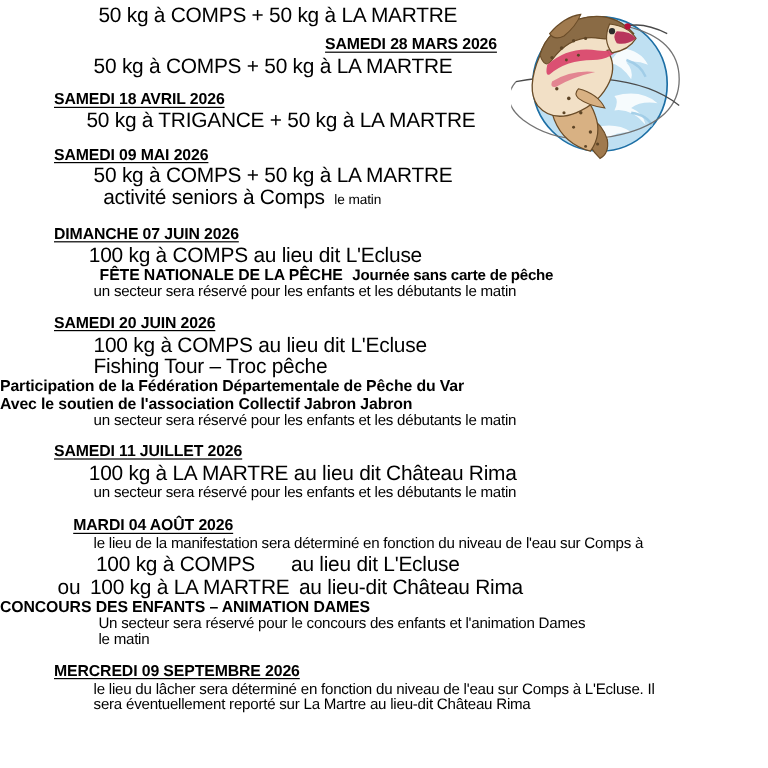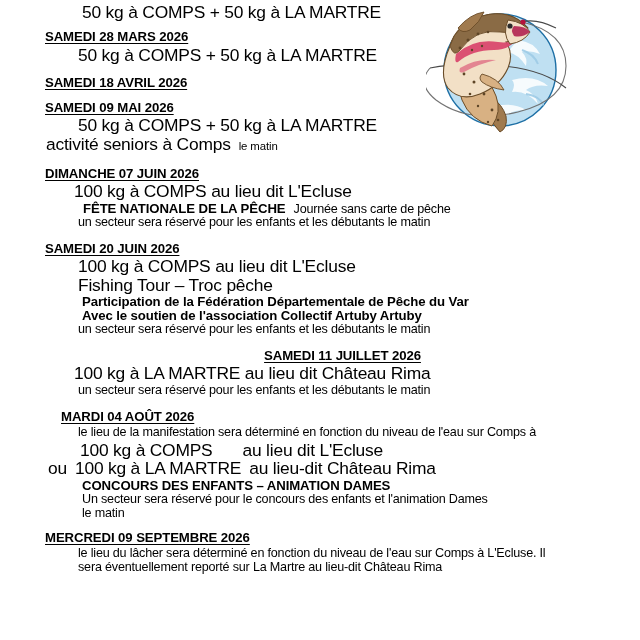--- a/index.html
+++ b/index.html
@@ -68,40 +68,39 @@
     margin-left: 78px;
     margin-bottom: 1px;
   }
   .qty.i3 { margin-left: 72px; }
 
   
   .bold {
     font-size: 13.2px;
     font-weight: bold;
     letter-spacing: -0.1px;
-    margin-left: 82px;
     margin-bottom: 1px;
   }
 
   
   .note {
     font-size: 12.6px;
     font-weight: normal;
     letter-spacing: -0.2px;
     margin-left: 78px;
     margin-bottom: 1px;
   }
   .note.flush { }
 
   .small {
     font-size: 11.4px;
     letter-spacing: -0.1px;
   }
   .reg {
-    font-weight: normal;
+    font-weight: bold;
     font-size: 12.6px;
     letter-spacing: -0.2px;
   }
   .gapL { display: inline-block; width: 30px; }
   .gapS { display: inline-block; width: 8px; }
 </style>
 </head>
 <body>
 
 <div class="page">
@@ -172,52 +171,53 @@
 
       <circle cx="97" cy="20" r="2.6" fill="#b5123c"></circle>
     </svg>
   </div>
 
   <div class="content">
 
     <div class="line qty" style="margin-top:4px; margin-left:82px;">50 kg à COMPS + 50 kg à LA MARTRE</div>
 
     <div>
-      <div class="line hdr" style="margin-top:9px;">SAMEDI 28 MARS 2026</div>
+      <div class="line hdr" style="margin-top:9px;text-align:center;">SAMEDI 28 MARS 2026</div>
       <div class="line qty">50 kg à COMPS + 50 kg à LA MARTRE</div>
     </div>
 
     <div>
       <div class="line hdr">SAMEDI 18 AVRIL 2026</div>
+      <div class="line qty i3">50 kg à TRIGANCE + 50 kg à LA MARTRE</div>
     </div>
 
     <div>
       <div class="line hdr">SAMEDI 09 MAI 2026</div>
       <div class="line qty">50 kg à COMPS + 50 kg à LA MARTRE</div>
-      <div class="line qty" style="margin-left:46px;"><span>activité seniors à Comps</span><span class="gapS"></span><span class="small">le matin</span></div>
+      <div class="line qty" style="margin-left:86px;"><span>activité seniors à Comps</span><span class="gapS"></span><span class="small">le matin</span></div>
     </div>
 
     <div>
       <div class="line hdr" style="margin-top:14px;">DIMANCHE 07 JUIN 2026</div>
       <div class="line qty" style="margin-left:74px;">100 kg à COMPS au lieu dit L'Ecluse</div>
       <div class="line bold" style="margin-left:83px;"><span>FÊTE NATIONALE DE LA PÊCHE</span><span class="gapS"></span><span class="reg">Journée sans carte de pêche</span></div>
       <div class="line note">un secteur sera réservé pour les enfants et les débutants le matin</div>
     </div>
 
     <div>
       <div class="line hdr" style="margin-top:13px;">SAMEDI 20 JUIN 2026</div>
       <div class="line qty">100 kg à COMPS au lieu dit L'Ecluse</div>
       <div class="line qty">Fishing Tour – Troc pêche</div>
       <div class="line bold">Participation de la Fédération Départementale de Pêche du Var</div>
-      <div class="line bold">Avec le soutien de l'association Collectif Artuby Artuby</div>
+      <div class="line bold">Avec le soutien de l'association Collectif Jabron Jabron</div>
       <div class="line note">un secteur sera réservé pour les enfants et les débutants le matin</div>
     </div>
 
     <div>
-      <div class="line hdr" style="margin-top:13px;text-align:center;">SAMEDI 11 JUILLET 2026</div>
+      <div class="line hdr" style="margin-top:13px;">SAMEDI 11 JUILLET 2026</div>
       <div class="line qty" style="margin-left:74px;">100 kg à LA MARTRE au lieu dit Château Rima</div>
       <div class="line note">un secteur sera réservé pour les enfants et les débutants le matin</div>
     </div>
 
     <div>
       <div class="line hdr" style="margin-top:14px;padding-left:16px;">MARDI 04 AOÛT  2026</div>
       <div class="line note flush">le lieu de la manifestation sera déterminé en fonction du niveau de l'eau sur Comps à</div>
       <div class="line qty" style="margin-left:80px; margin-top:3px;"><span>100 kg  à COMPS</span><span class="gapL"></span><span>au lieu dit L'Ecluse</span></div>
       <div class="line qty" style="margin-left:48px;"><span>ou</span><span class="gapS"></span><span>100 kg  à LA MARTRE</span><span class="gapS"></span><span>au lieu-dit Château Rima</span></div>
       <div class="line bold">CONCOURS DES ENFANTS – ANIMATION DAMES</div>

